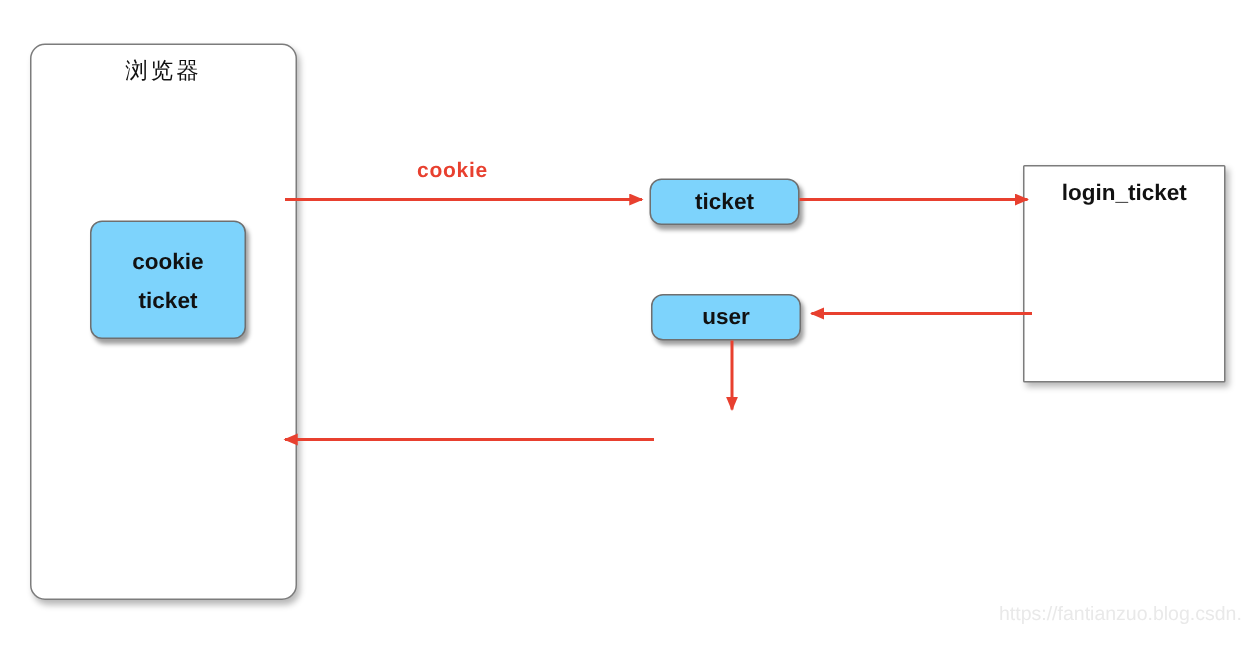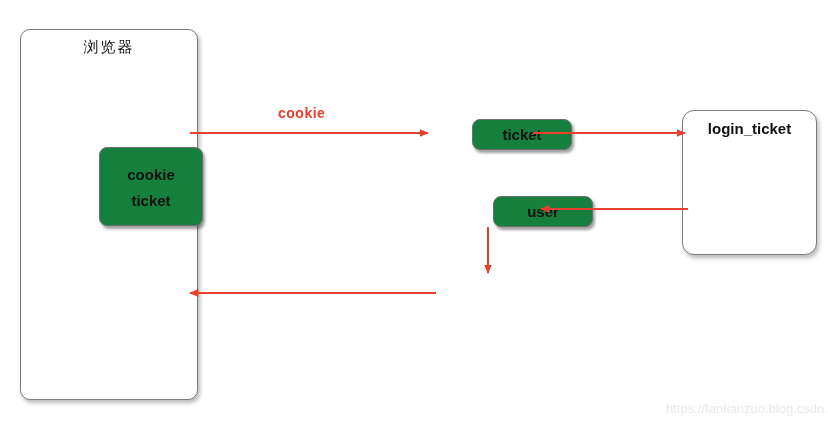--- a/index.html
+++ b/index.html
@@ -22,50 +22,49 @@
   .box-title {
     text-align: center;
     padding-top: 8px;
     font-size: 15px;
     color: var(--text, #111);
     font-family: "Liberation Serif", serif;
     letter-spacing: 2px;
   }
   .inner-box {
     position: absolute;
-    background: #15803d;
+    background: #7dd3fc;
     border: 1.5px solid #6f6f6f;
     border-radius: 8px;
     box-shadow: 2px 3px 3px rgba(0,0,0,0.38);
     box-sizing: border-box;
     display: flex;
     align-items: center;
     justify-content: center;
     font-weight: bold;
     font-size: 15px;
     color: var(--text, #111);
-    margin-left: 39px;
   }
   .box-browser   { left: 20px;  top: 29px;  width: 178px; height: 371px; }
   .box-server    { left: 393px; top: 32px;  width: 180px; height: 371px; }
-  .box-login     { left: 682px; top: 110px; width: 135px; height: 145px; border-radius: 12px; }
+  .box-login     { left: 682px; top: 110px; width: 135px; height: 145px; border-radius: 1px; }
   .box-login .box-title {
     font-family: "Liberation Sans", sans-serif;
     font-weight: bold;
     letter-spacing: 0;
     padding-top: 9px;
   }
   .box-cookie-ticket {
     left: 60px; top: 147px; width: 104px; height: 79px;
     flex-direction: column;
     line-height: 26px;
     padding-top: 2px;
   }
   .box-ticket    { left: 433px; top: 119px; width: 100px; height: 31px; }
-  .box-user      { left: 454px; top: 196px; width: 100px; height: 31px; }
+  .box-user      { left: 434px; top: 196px; width: 100px; height: 31px; }
   .box-template  { left: 435px; top: 279px; width: 100px; height: 31px; }
   .arrow-layer {
     position: absolute;
     left: 0; top: 0;
     width: 828px; height: 431px;
     pointer-events: none;
   }
   .edge-label {
     position: absolute;
     left: 278px; top: 105px;

